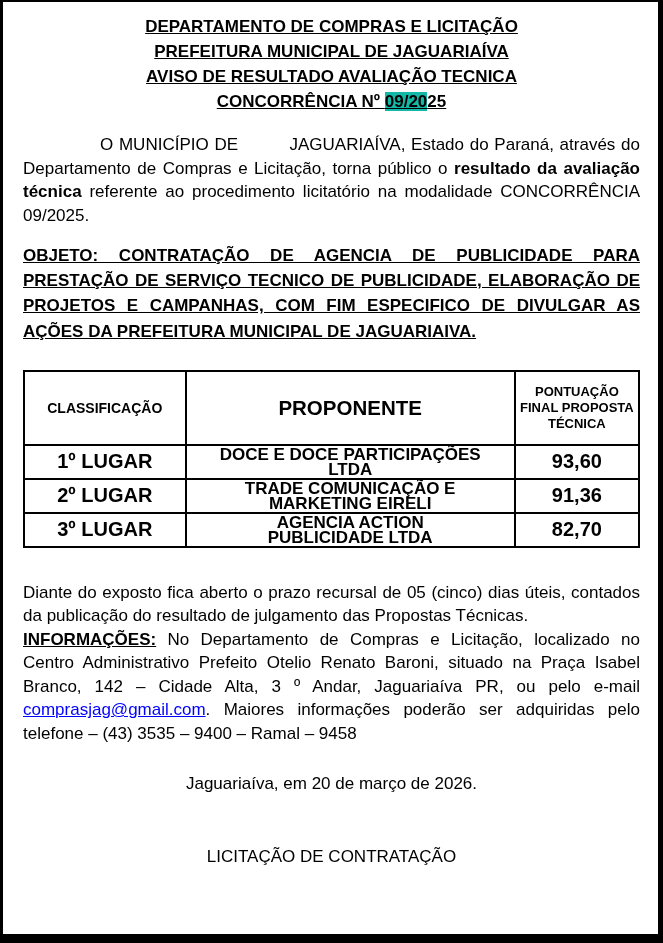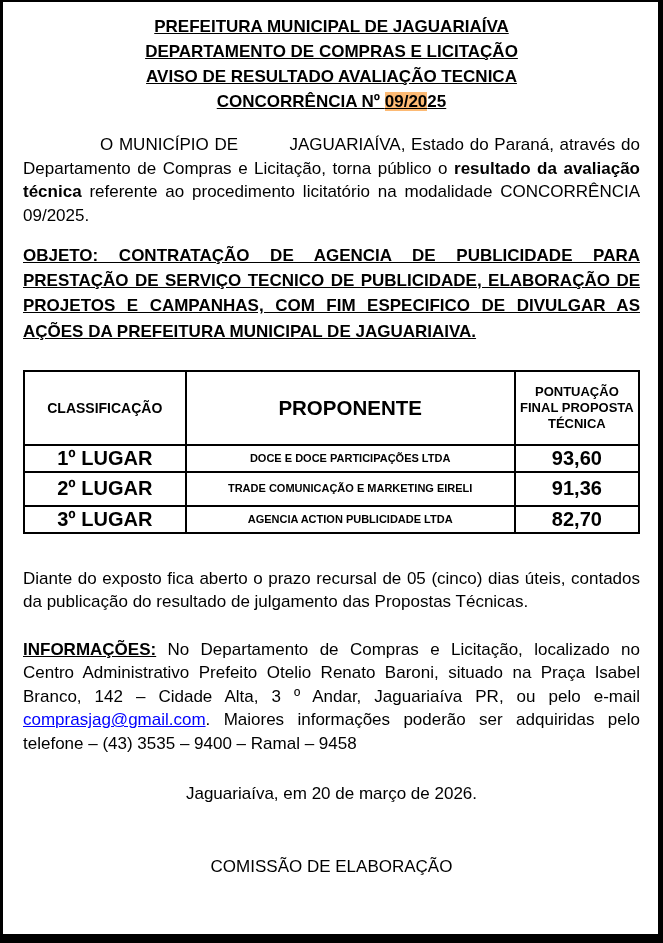--- a/index.html
+++ b/index.html
@@ -22,40 +22,40 @@
   }
   
   .doc-header { text-align: center; }
   .header-line {
     font-size: 17px;
     font-weight: bold;
     line-height: 25px;
     white-space: nowrap;
   }
   .header-line .u { text-decoration: underline; }
-  .hl-yellow { background: #fdba74; margin-top: 11px; }
+  .hl-yellow { background: #14b8a6; margin-top: 11px; }
   
   .body-p {
     font-size: 17px;
     line-height: 23.5px;
     text-align: justify;
     margin: 0;
   }
   .intro {
     margin-top: 19px;
     text-indent: 77px;
   }
   .objeto {
     margin-top: 16px;
     font-weight: bold;
     text-decoration: underline;
     line-height: 25.2px;
   }
   .prazo { margin-top: 33px; }
-  .informacoes { margin-top: 24px; }
+  .informacoes { }
   .info-label { font-weight: bold; text-decoration: underline; }
   .email-link { color: #0000ff; text-decoration: underline; cursor: pointer; }
   
   .results-table {
     border-collapse: collapse;
     table-layout: fixed;
     width: 617px;
     margin-top: 26px;
   }
   .results-table th, .results-table td {
@@ -66,21 +66,21 @@
     padding: 1px 2px;
     overflow: hidden;
   }
   .col-class { width: 160px; }
   .col-prop  { width: 326px; }
   .col-pont  { width: 123px; }
   .th-class { font-size: 14px; height: 70px; }
   .th-prop  { font-size: 20.5px; }
   .th-pont  { font-size: 13px; line-height: 16px; padding: 2px 10px; }
   .td-rank  { font-size: 20px; border-radius: 9px; }
-  .td-comp  { font-size: 11px; line-height: 15px; }
+  .td-comp  { font-size: 17px; line-height: 15px; }
   .td-comp .comp-inner { display: inline-block; max-width: 262px; }
   .td-score { font-size: 20px; margin-top: 28px; }
   .row-1 { height: 26px; }
   .row-2 { height: 34px; }
   .row-3 { height: 25px; }
   
   .center-line {
     font-size: 17px;
     line-height: 23.5px;
     text-align: center;
@@ -88,22 +88,22 @@
   }
   .date-line { margin-top: 27px; }
   .signature-line { margin-top: 49px; }
 </style>
 </head>
 <body>
 
 <div class="page">
 
   <div class="doc-header">
+    <div class="header-line"><span class="u">DEPARTAMENTO DE COMPRAS E LICITAÇÃO</span></div>
     <div class="header-line"><span class="u">PREFEITURA MUNICIPAL DE JAGUARIAÍVA</span></div>
-    <div class="header-line"><span class="u">DEPARTAMENTO DE COMPRAS E LICITAÇÃO</span></div>
     <div class="header-line"><span class="u">AVISO DE RESULTADO AVALIAÇÃO TECNICA</span></div>
     <div class="header-line"><span class="u"><span>CONCORRÊNCIA Nº </span><span class="hl-yellow">09/20</span><span>25</span></span></div>
   </div>
 
   <p class="body-p intro"><span>O MUNICÍPIO DE &nbsp;&nbsp;&nbsp;&nbsp;&nbsp;&nbsp;&nbsp; JAGUARIAÍVA, Estado do Paraná, através do Departamento de Compras e Licitação, torna público o </span><b>resultado da avaliação técnica</b><span> referente ao procedimento licitatório na modalidade CONCORRÊNCIA 09/2025.</span></p>
 
   <p class="body-p objeto">OBJETO: CONTRATAÇÃO DE AGENCIA DE PUBLICIDADE PARA PRESTAÇÃO DE SERVIÇO TECNICO DE PUBLICIDADE, ELABORAÇÃO DE PROJETOS E CAMPANHAS, COM FIM ESPECIFICO DE DIVULGAR AS AÇÕES DA PREFEITURA MUNICIPAL DE JAGUARIAIVA.</p>
 
   <table class="results-table">
     <colgroup>
@@ -136,15 +136,15 @@
       </tr>
     </tbody>
   </table>
 
   <p class="body-p prazo">Diante do exposto fica aberto o prazo recursal de 05 (cinco) dias úteis, contados da publicação do resultado de julgamento das Propostas Técnicas.</p>
 
   <p class="body-p informacoes"><span class="info-label">INFORMAÇÕES:</span><span> No Departamento de Compras e Licitação, localizado no Centro Administrativo Prefeito Otelio Renato Baroni, situado na Praça Isabel Branco, 142 – Cidade Alta, 3 º Andar, Jaguariaíva PR, ou pelo e-mail </span><a class="email-link">comprasjag@gmail.com</a><span>. Maiores informações poderão ser adquiridas pelo telefone – (43) 3535 – 9400 – Ramal – 9458</span></p>
 
   <p class="center-line date-line">Jaguariaíva, em 20 de março de 2026.</p>
 
-  <p class="center-line signature-line">COMISSÃO DE ELABORAÇÃO</p>
+  <p class="center-line signature-line">LICITAÇÃO DE CONTRATAÇÃO</p>
 
 </div>
 
 </body></html>

